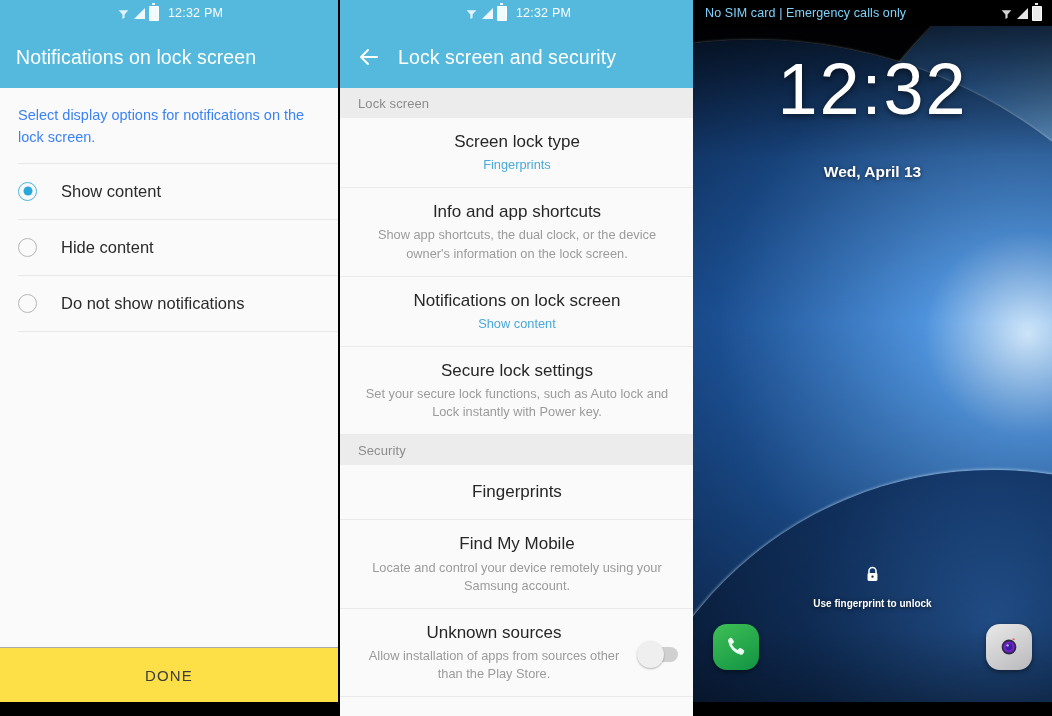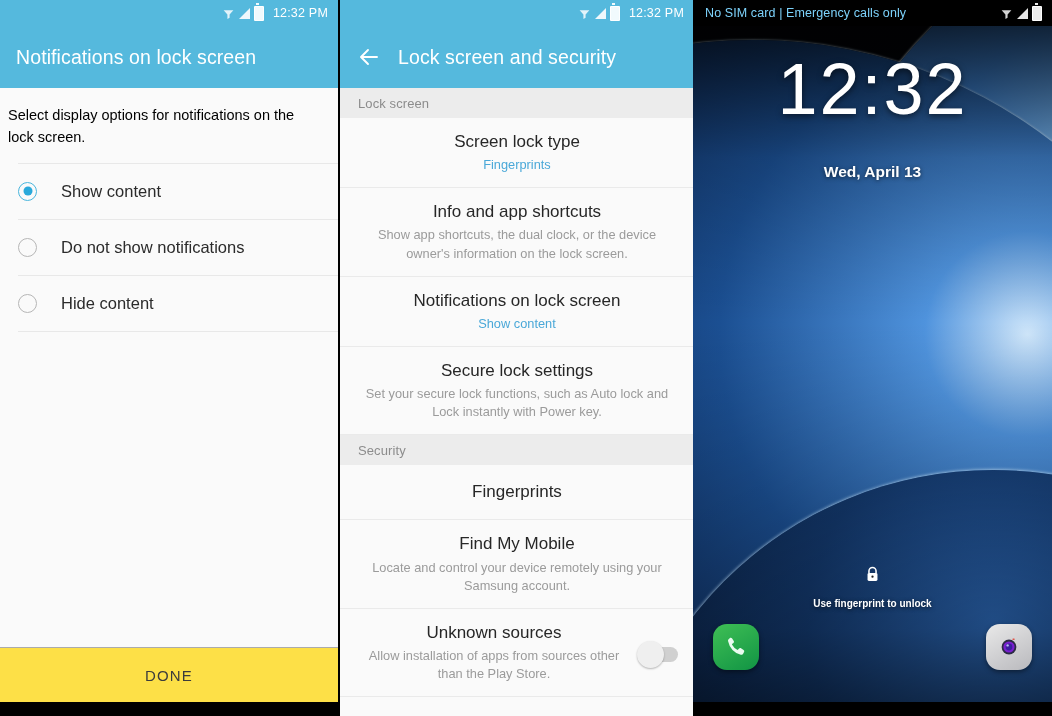--- a/index.html
+++ b/index.html
@@ -17,41 +17,41 @@
   #panel-3{left:693px;width:359px;height:716px;}
 
   .blackbar{position:absolute;left:0;right:0;bottom:0;height:14px;background:#000;}
 
   
   .statusbar{
     height:26px;display:flex;align-items:center;
     padding:0 10px 0 12px;box-sizing:border-box;
     font-size:12.5px;color:#ffffff;
   }
-  .statusbar.teal{background:#55b9dd;justify-content:flex-end;}
+  .statusbar.teal{background:#55b9dd;justify-content:center;}
   .statusbar.dark{background:#000000;justify-content:space-between;}
   .sb-left{font-size:12.5px;color:#7dd3fc;white-space:nowrap;letter-spacing:.1px;}
   .sb-icons{display:flex;align-items:center;gap:4px;}
   .sb-time{margin-left:5px;font-size:12.5px;letter-spacing:.2px;}
 
   .ico{display:inline-block;vertical-align:middle;}
   .ico-wifi{width:13px;height:13px;opacity:.92;}
   .ico-sig{width:0;height:0;border-left:11px solid transparent;border-bottom:11px solid rgba(255,255,255,.9);}
   .ico-batt{width:8px;height:13px;border:1.5px solid rgba(255,255,255,.92);border-radius:1px;position:relative;background:rgba(255,255,255,.92);}
   .ico-batt:after{content:"";position:absolute;top:-3.5px;left:1.6px;width:3px;height:2px;background:rgba(255,255,255,.92);}
 
   
   .appbar{background:#55b9dd;color:#fff;display:flex;align-items:center;height:62px;padding:0 16px;box-sizing:border-box;}
   .appbar .title{font-size:19.5px;font-weight:400;letter-spacing:.1px;}
   .backbtn{width:26px;height:26px;margin-right:16px;flex:none;display:flex;align-items:center;justify-content:center;cursor:pointer;}
 
   
   .desc{
-    padding:16px 18px 14px 8px;font-size:14.5px;line-height:1.55;
-    color:#000000;background:#fafafa;
+    padding:16px 18px 14px 18px;font-size:14.5px;line-height:1.55;
+    color:#3b82f6;background:#fafafa;
   }
   .radio-list{background:#fafafa;padding-left:18px;}
   .radio-row{
     display:flex;align-items:center;height:55px;
     border-bottom:1px solid #e8e8e8;padding-right:14px;cursor:pointer;
   }
   .radio-row:first-child{border-top:1px solid #e8e8e8;}
   .rb{width:19px;height:19px;border-radius:50%;border:1.6px solid #b6b6b6;flex:none;position:relative;box-sizing:border-box;}
   .rb.on{border-color:#4ab6dd;}
   .rb.on:after{content:"";position:absolute;left:50%;top:50%;transform:translate(-50%,-50%);width:9px;height:9px;border-radius:50%;background:#29a9db;}
@@ -149,25 +149,25 @@
 
     <div class="desc">Select display options for notifications on the lock screen.</div>
 
     <div class="radio-list">
       <div class="radio-row">
         <span class="rb on"></span>
         <span class="radio-label">Show content</span>
       </div>
       <div class="radio-row">
         <span class="rb"></span>
-        <span class="radio-label">Do not show notifications</span>
+        <span class="radio-label">Hide content</span>
       </div>
       <div class="radio-row">
         <span class="rb"></span>
-        <span class="radio-label">Hide content</span>
+        <span class="radio-label">Do not show notifications</span>
       </div>
     </div>
 
     <div class="done-bar">
       <span>DONE</span>
     </div>
     <div class="blackbar"></div>
   </div>
 
   <div class="panel" id="panel-2">

